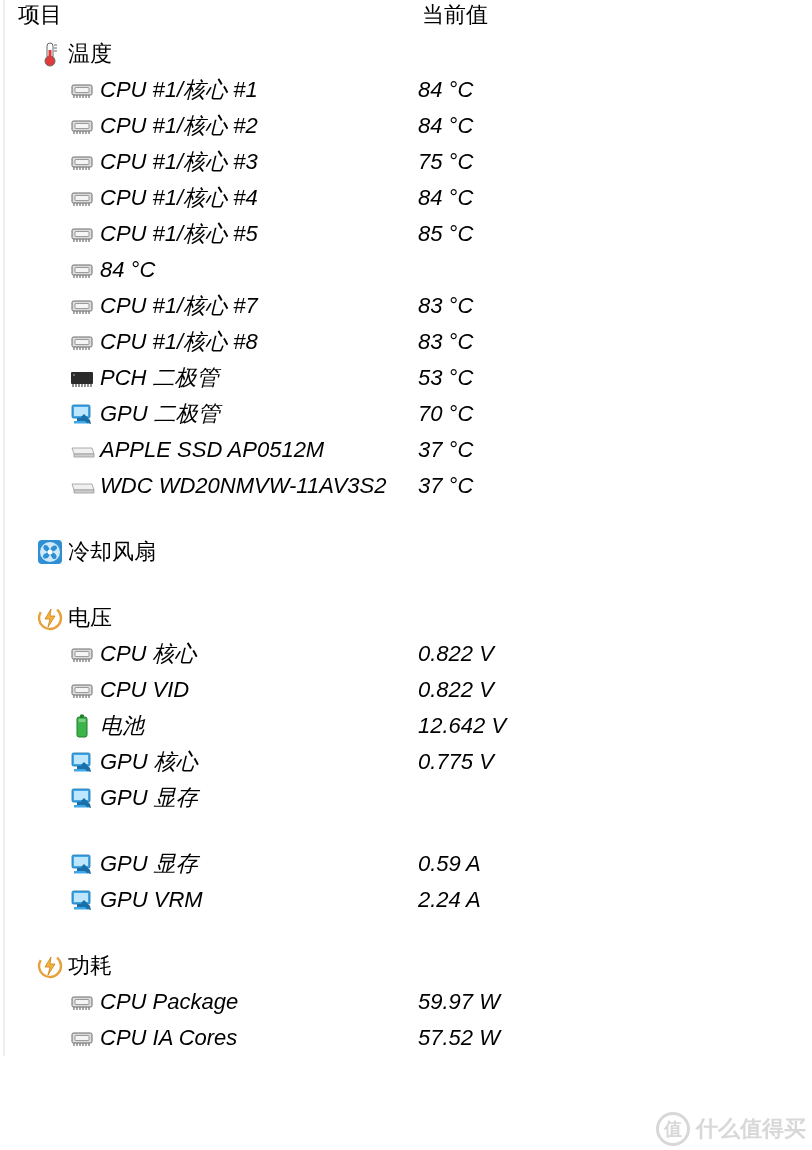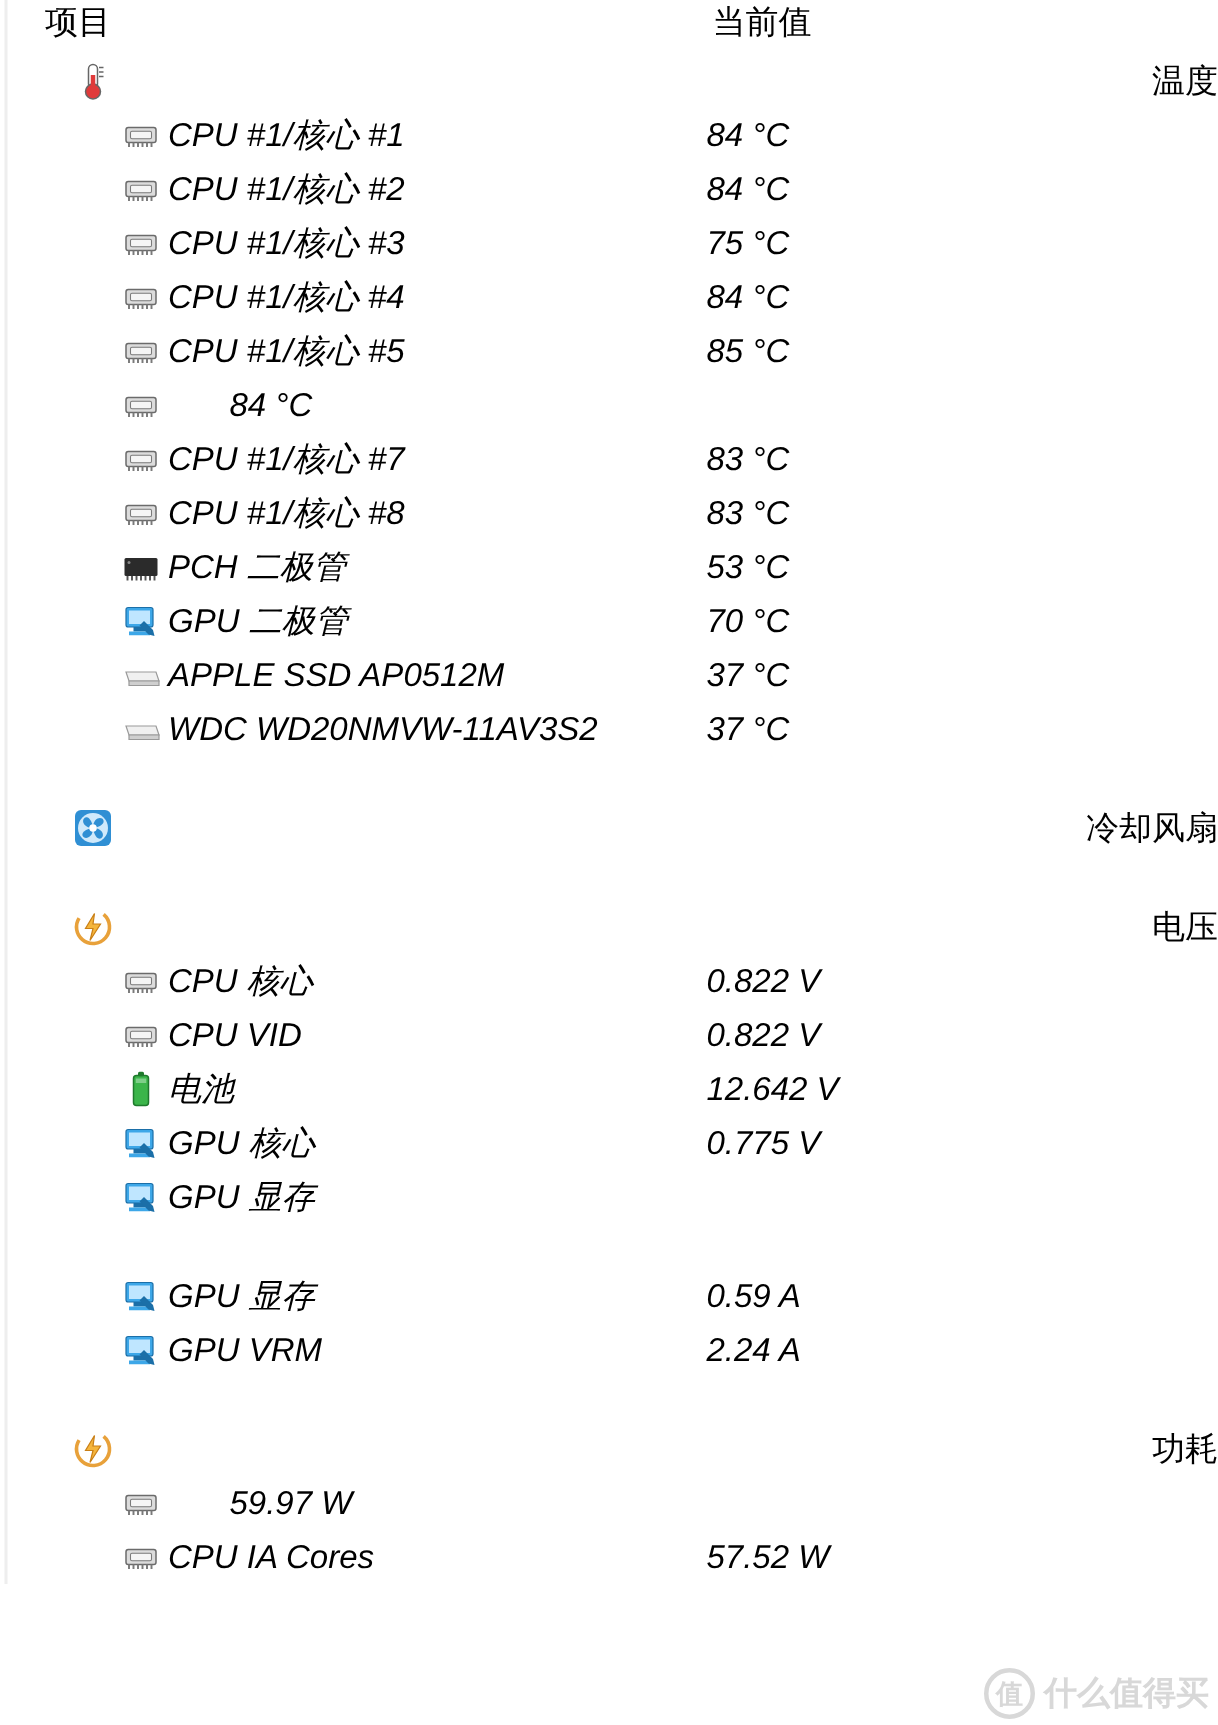--- a/index.html
+++ b/index.html
@@ -5,35 +5,35 @@
   * { box-sizing: border-box; }
   body {
     margin: 0;
     padding: 0;
     font-family: "Microsoft YaHei", "Segoe UI", Tahoma, sans-serif;
     font-size: 22px;
     color: #000;
     background: #fff;
     width: 812px;
   }
-  .container { padding-left: 26px; position: relative; }
+  .container { padding-left: 14px; position: relative; }
   .header-row {
     display: flex;
     margin-bottom: 6px;
     padding-left: 4px;
   }
   .col-item { width: 404px; }
-  .col-value { flex: 1; margin-left: 41px; }
+  .col-value { flex: 1; }
   .row {
     display: flex;
     align-items: center;
     height: 36px;
     line-height: 36px;
   }
-  .section-row { padding-left: 22px; justify-content: space-between; }
+  .section-row { padding-left: 22px; }
   .data-row { padding-left: 54px; font-style: italic; }
   .icon {
     width: 28px;
     height: 28px;
     display: inline-flex;
     align-items: center;
     justify-content: center;
     margin-right: 4px;
     flex-shrink: 0;
   }
@@ -338,20 +338,21 @@
           </svg>
         </span>
         <span class="label">功耗</span>
       </div>
       <div class="row data-row">
         <span class="icon">
           <svg width="28" height="28" viewBox="0 0 28 28">
             <use href="#svg-cpu-chip"></use>
           </svg>
         </span>
+        <span class="col-item label" style="width:318px">CPU Package</span>
         <span class="col-value">59.97 W</span>
       </div>
       <div class="row data-row">
         <span class="icon">
           <svg width="28" height="28" viewBox="0 0 28 28">
             <use href="#svg-cpu-chip"></use>
           </svg>
         </span>
         <span class="col-item label" style="width:318px">CPU IA Cores</span>
         <span class="col-value">57.52 W</span>

